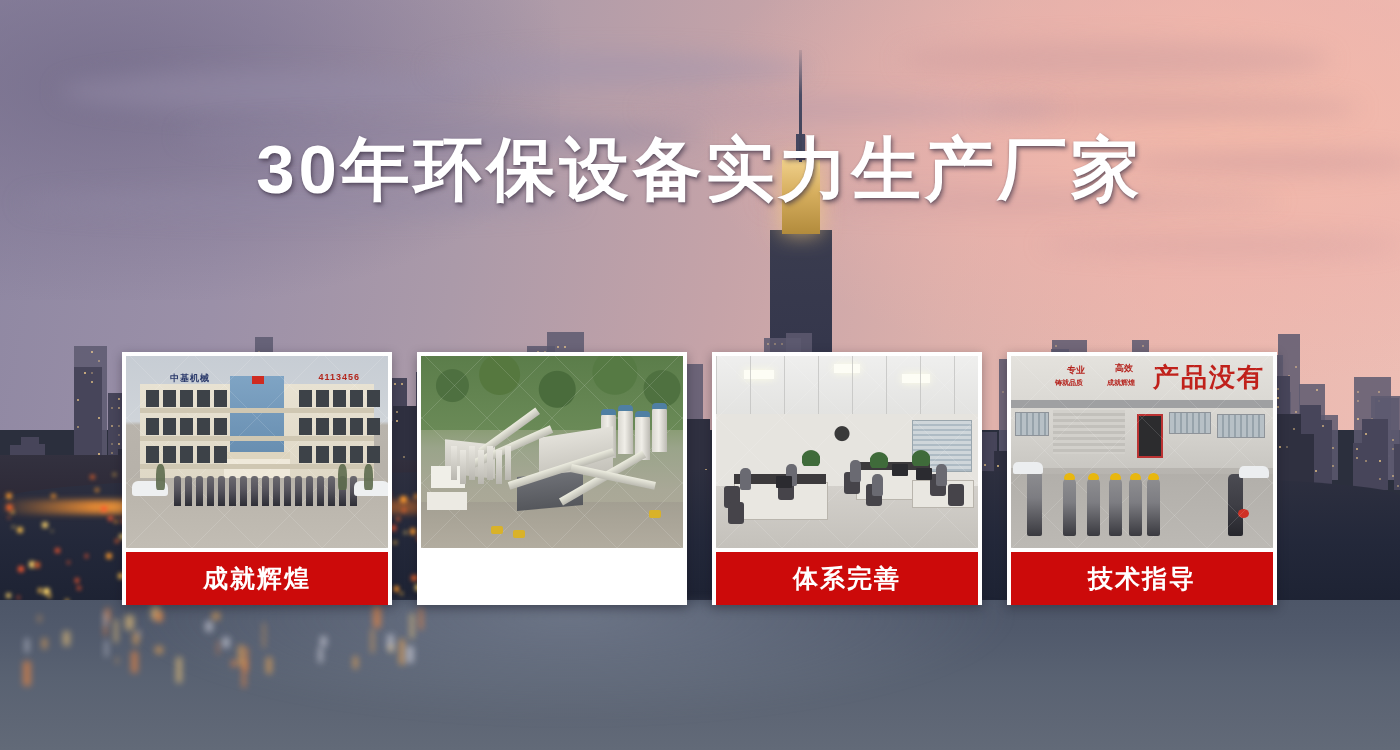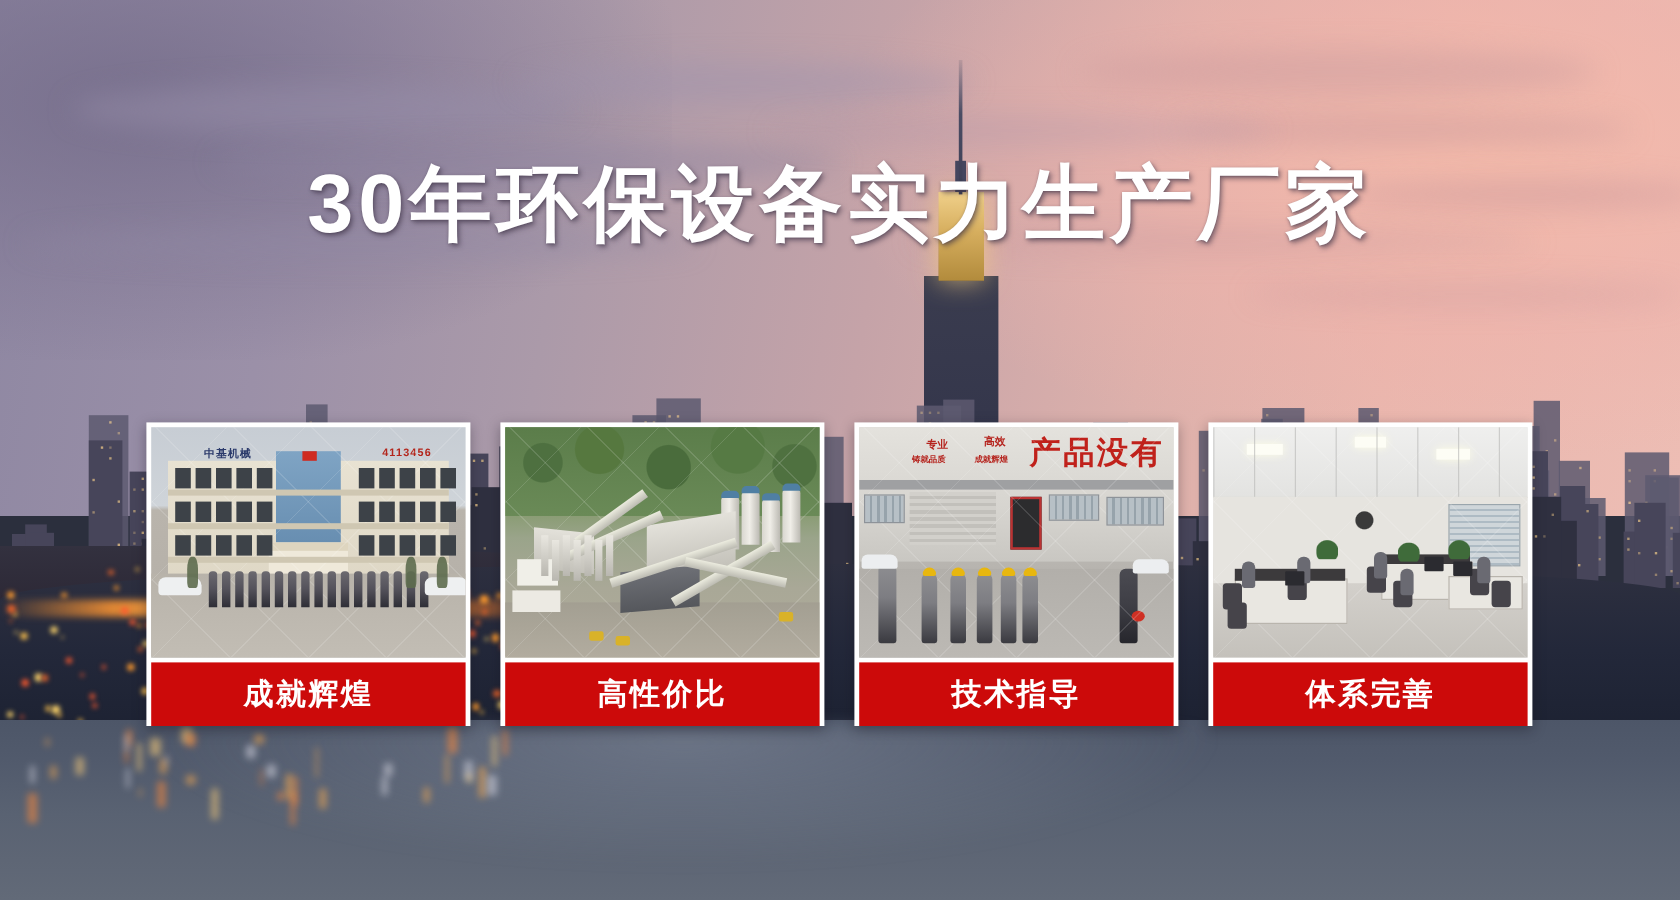--- a/index.html
+++ b/index.html
@@ -1450,61 +1450,20 @@
           <div class="hall" style="left: 39px; top: 94px; width: 6px; height: 34px; background: linear-gradient(rgb(233, 231, 224), rgb(185, 183, 176));"></div>
           <div class="hall" style="left: 48px; top: 90px; width: 6px; height: 34px; background: linear-gradient(rgb(233, 231, 224), rgb(185, 183, 176));"></div>
           <div class="hall" style="left: 57px; top: 94px; width: 6px; height: 34px; background: linear-gradient(rgb(233, 231, 224), rgb(185, 183, 176));"></div>
           <div class="hall" style="left: 66px; top: 90px; width: 6px; height: 34px; background: linear-gradient(rgb(233, 231, 224), rgb(185, 183, 176));"></div>
           <div class="hall" style="left: 75px; top: 94px; width: 6px; height: 34px; background: linear-gradient(rgb(233, 231, 224), rgb(185, 183, 176));"></div>
           <div class="hall" style="left: 84px; top: 90px; width: 6px; height: 34px; background: linear-gradient(rgb(233, 231, 224), rgb(185, 183, 176));"></div>
           <div class="dig" style="left: 70px; bottom: 14px;"></div>
           <div class="dig" style="left: 92px; bottom: 10px;"></div>
           <div class="dig" style="right: 22px; bottom: 30px;"></div>
         </div>
-      <div class="card-cap">
-        <span>高性价比</span>
-      </div>
-    </div>
-
-    <div class="card">
-      <div class="card-photo p4" id="photo4">
-        <div class="fac"></div>
-        <div class="facband"></div>
-        <div class="bigtxt">产品没有</div>
-        <div class="smtxt" style="left:56px;top:8px;">专业</div>
-        <div class="smtxt" style="left:104px;top:6px;">高效</div>
-        <div class="smtxt" style="left:44px;top:22px;font-size:7px;">铸就品质</div>
-        <div class="smtxt" style="left:96px;top:22px;font-size:7px;">成就辉煌</div>
-        <div class="shut"></div>
-        <div class="door"></div>
-        <div class="pave"></div>
-        <div class="boss"></div>
-        <div class="redhat"></div>
-        <div class="wm"></div>
-      <div class="win4" style="left: 4px; top: 56px; width: 32px; height: 22px;"></div>
-          <div class="win4" style="left: 158px; top: 56px; width: 40px; height: 20px;"></div>
-          <div class="win4" style="left: 206px; top: 58px; width: 46px; height: 22px;"></div>
-          <div class="worker" style="left: 16px; height: 66px; width: 15px;"></div>
-          <div class="helm" style="left: 17px; bottom: 76px;"></div>
-          <div class="worker" style="left: 52px;"></div>
-          <div class="helm" style="left: 53px; bottom: 68px;"></div>
-          <div class="worker" style="left: 76px;"></div>
-          <div class="helm" style="left: 77px; bottom: 68px;"></div>
-          <div class="worker" style="left: 98px;"></div>
-          <div class="helm" style="left: 99px; bottom: 68px;"></div>
-          <div class="worker" style="left: 118px;"></div>
-          <div class="helm" style="left: 119px; bottom: 68px;"></div>
-          <div class="worker" style="left: 136px;"></div>
-          <div class="helm" style="left: 137px; bottom: 68px;"></div>
-          <div class="carw" style="left: 2px; bottom: 74px;"></div>
-          <div class="carw" style="right: 4px; bottom: 70px;"></div>
-        </div>
-      <div class="card-cap">
-        <span>技术指导</span>
-      </div>
     </div>
 
     <div class="card">
       <div class="card-photo p3" id="photo3">
         <div class="ceil"></div>
         <div class="wall"></div>
         <div class="blind"></div>
         <div class="decal"></div>
         <div class="floor"></div>
         <div class="wm"></div>
@@ -1541,14 +1500,52 @@
           <div class="plant" style="left: 196px; top: 94px;"></div>
           <div class="mon" style="left: 60px; top: 120px;"></div>
           <div class="mon" style="left: 176px; top: 108px;"></div>
           <div class="mon" style="left: 200px; top: 112px;"></div>
         </div>
       <div class="card-cap">
         <span>体系完善</span>
       </div>
     </div>
 
+    <div class="card">
+      <div class="card-photo p4" id="photo4">
+        <div class="fac"></div>
+        <div class="facband"></div>
+        <div class="bigtxt">产品没有</div>
+        <div class="smtxt" style="left:56px;top:8px;">专业</div>
+        <div class="smtxt" style="left:104px;top:6px;">高效</div>
+        <div class="smtxt" style="left:44px;top:22px;font-size:7px;">铸就品质</div>
+        <div class="smtxt" style="left:96px;top:22px;font-size:7px;">成就辉煌</div>
+        <div class="shut"></div>
+        <div class="door"></div>
+        <div class="pave"></div>
+        <div class="boss"></div>
+        <div class="redhat"></div>
+        <div class="wm"></div>
+      <div class="win4" style="left: 4px; top: 56px; width: 32px; height: 22px;"></div>
+          <div class="win4" style="left: 158px; top: 56px; width: 40px; height: 20px;"></div>
+          <div class="win4" style="left: 206px; top: 58px; width: 46px; height: 22px;"></div>
+          <div class="worker" style="left: 16px; height: 66px; width: 15px;"></div>
+          <div class="helm" style="left: 17px; bottom: 76px;"></div>
+          <div class="worker" style="left: 52px;"></div>
+          <div class="helm" style="left: 53px; bottom: 68px;"></div>
+          <div class="worker" style="left: 76px;"></div>
+          <div class="helm" style="left: 77px; bottom: 68px;"></div>
+          <div class="worker" style="left: 98px;"></div>
+          <div class="helm" style="left: 99px; bottom: 68px;"></div>
+          <div class="worker" style="left: 118px;"></div>
+          <div class="helm" style="left: 119px; bottom: 68px;"></div>
+          <div class="worker" style="left: 136px;"></div>
+          <div class="helm" style="left: 137px; bottom: 68px;"></div>
+          <div class="carw" style="left: 2px; bottom: 74px;"></div>
+          <div class="carw" style="right: 4px; bottom: 70px;"></div>
+        </div>
+      <div class="card-cap">
+        <span>技术指导</span>
+      </div>
+    </div>
+
   </div>
 </div>
 
 </body></html>

